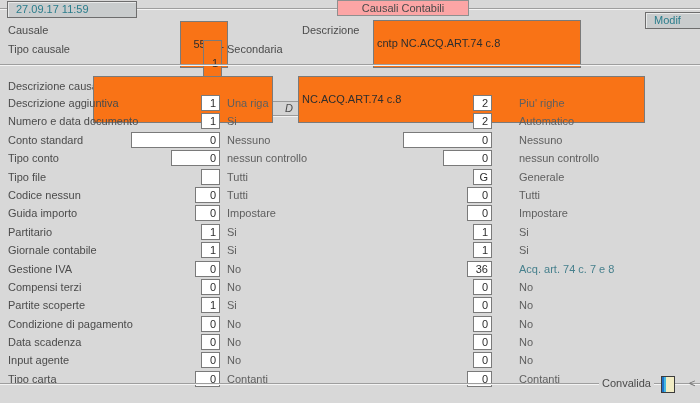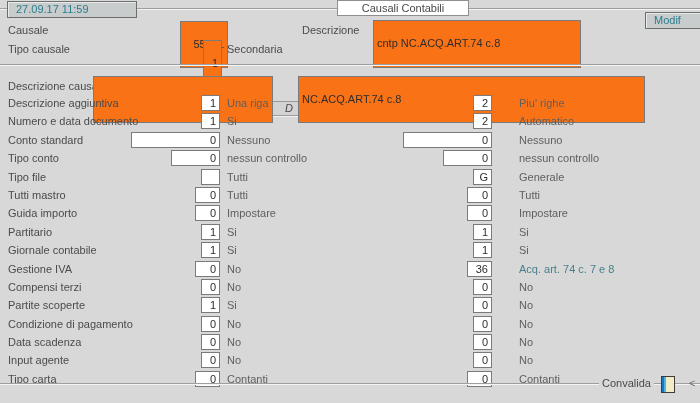--- a/index.html
+++ b/index.html
@@ -14,21 +14,21 @@
     border-top:1px solid #9e9e9e;border-bottom:1px solid #f4f4f4;}
   
   .statusbox{
     position:absolute;background:#c9cccd;
     border:1px solid #6d6d6d;
     box-shadow:inset 1px 1px 0 #e9eaea;
     color:#2a7d8c;line-height:15px;padding:0 8px;
     white-space:nowrap;
   }
   .titlebox{
-    position:absolute;background:#ffffff;
+    position:absolute;background:#fca5a5;
     border:1px solid #8f8f8f;
     color:#4a4a4a;text-align:center;line-height:14px;
   }
   .colhdr{
     position:absolute;background:#d3d3d3;
     border:1px solid #9a9a9a;box-shadow:1px 1px 0 #f2f2f2;
     color:#4a4a4a;font-style:italic;letter-spacing:4px;
     text-align:center;line-height:13px;margin-top:44px;
   }
   .inp{
@@ -122,21 +122,21 @@
       <span class="vtext txt-avere">nessun controllo</span>
     </div>
     <div class="frow">
       <span class="flabel">Tipo file</span>
       <span class="vbox box-dare w-xs"></span>
       <span class="vtext txt-dare">Tutti</span>
       <span class="vbox box-avere w-xs">G</span>
       <span class="vtext txt-avere">Generale</span>
     </div>
     <div class="frow">
-      <span class="flabel">Tutti mastro</span>
+      <span class="flabel">Codice nessun</span>
       <span class="vbox box-dare w-sm">0</span>
       <span class="vtext txt-dare">Tutti</span>
       <span class="vbox box-avere w-sm">0</span>
       <span class="vtext txt-avere">Tutti</span>
     </div>
     <div class="frow">
       <span class="flabel">Guida importo</span>
       <span class="vbox box-dare w-sm">0</span>
       <span class="vtext txt-dare">Impostare</span>
       <span class="vbox box-avere w-sm">0</span>

